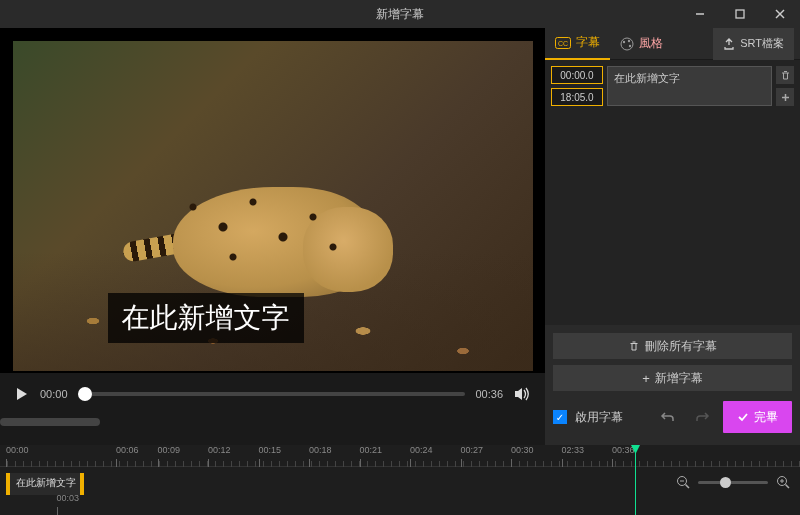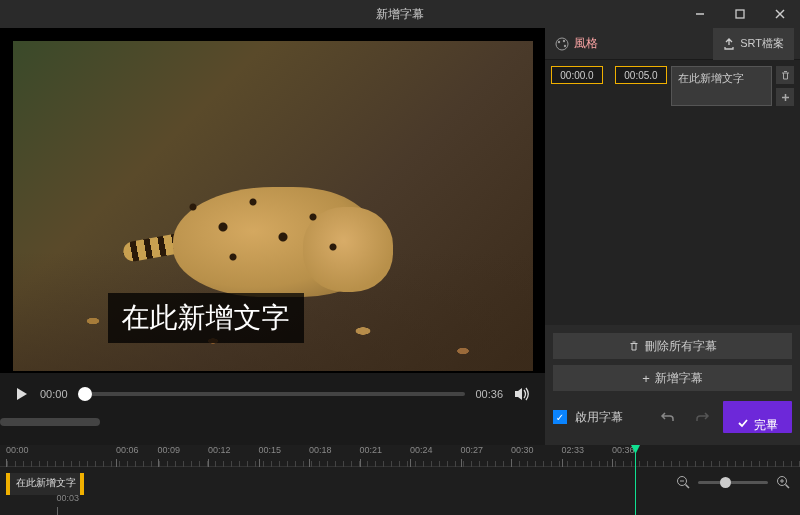--- a/index.html
+++ b/index.html
@@ -29,32 +29,32 @@
 .topscroll{height:14px;background:#1a1a1a;position:relative;}
 .scrollbar{position:absolute;left:0;top:3px;height:8px;width:100px;background:#444;border-radius:4px;}
 .right{width:255px;background:#2a2a2a;display:flex;flex-direction:column;}
 .tabs{height:32px;display:flex;align-items:center;background:#2a2a2a;border-bottom:1px solid #1a1a1a;}
 .tab{display:flex;align-items:center;gap:5px;padding:0 10px;height:32px;cursor:pointer;font-size:12px;color:#fca5a5;}
 .tab.active{color:#f0b000;border-bottom:2px solid #f0b000;}
 .tab-spacer{flex:1;}
 .srtbtn{display:flex;align-items:center;gap:5px;padding:0 10px;height:40px;margin-right:6px;background:#3a3a3a;border-radius:2px;cursor:pointer;font-size:11px;color:#ccc;}
 .sublist{flex:1;padding:6px 6px;overflow:auto;background:#232323;}
 .subrow{display:flex;gap:4px;align-items:stretch;}
-.timecol{display:flex;flex-direction:row;gap:12px;}
+.timecol{display:flex;flex-direction:column;gap:4px;}
 .timebox{width:52px;height:18px;border:1px solid #f0b000;background:#1a1a1a;color:#ccc;font-size:10px;display:flex;align-items:center;justify-content:center;}
 .textbox{flex:1;background:#3a3a3a;border:1px solid #555;color:#ccc;font-size:11px;padding:4px 6px;min-height:40px;}
 .rowbtns{display:flex;flex-direction:column;gap:4px;}
 .rowbtn{width:18px;height:18px;background:#3a3a3a;display:flex;align-items:center;justify-content:center;cursor:pointer;color:#aaa;font-size:12px;}
 .rightbottom{background:#2a2a2a;padding:8px;}
 .widebtn{width:100%;height:26px;background:#3c3c3c;color:#ccc;font-size:12px;display:flex;align-items:center;justify-content:center;gap:5px;cursor:pointer;margin-bottom:6px;}
 .enablerow{display:flex;align-items:center;gap:8px;padding:4px 0;}
 .chk{width:14px;height:14px;background:#0a84ff;display:flex;align-items:center;justify-content:center;color:#fff;font-size:10px;}
 .spacer{flex:1;}
 .undobtn{width:26px;height:26px;display:flex;align-items:center;justify-content:center;cursor:pointer;color:#888;}
-.donebtn{background:#6d28d9;color:#fff;height:26px;padding:16px 14px;display:flex;gap:5px;font-size:12px;cursor:pointer;border-radius:1px;}
+.donebtn{background:#d946ef;color:#fff;height:26px;padding:16px 14px;display:flex;align-items:center;gap:5px;font-size:12px;cursor:pointer;border-radius:1px;}
 .timeline{height:70px;background:#1e1e1e;position:relative;}
 .ruler{height:22px;position:relative;background:#1e1e1e;border-bottom:1px solid #333;}
 .tickmajor{position:absolute;top:0;font-size:9px;color:#888;}
 .tickmajor::after{content:"";position:absolute;left:0;top:14px;width:1px;height:8px;background:#666;}
 .ticks-minor{position:absolute;inset:0;background-image:repeating-linear-gradient(90deg,transparent 0 7px,#444 7px 8px);top:16px;height:6px;}
 .track{position:relative;height:40px;padding-top:6px;}
 .clip{position:absolute;left:6px;top:6px;height:22px;background:#2a2a2a;border-left:4px solid #f0b000;border-right:4px solid #f0b000;padding:3px 6px;font-size:10px;color:#ddd;white-space:nowrap;}
 .playhead{position:absolute;left:635px;top:0;bottom:0;width:1px;background:#10e090;}
 .playhead::before{content:"";position:absolute;top:0;left:-4px;width:9px;height:9px;background:#10e090;clip-path:polygon(0 0,100% 0,50% 100%);}
 .zoomrow{position:absolute;right:10px;top:30px;display:flex;align-items:center;gap:8px;}
@@ -122,20 +122,27 @@
           </svg>
       </div>
     </div>
     <div class="topscroll">
       <div class="scrollbar"></div>
     </div>
   </div>
 
   <div class="right">
     <div class="tabs">
+      <div class="tab active">
+        <svg width="16" height="12">
+            <rect x="0.5" y="0.5" width="15" height="11" rx="2" stroke="#f0b000" fill="none"></rect>
+            <text x="8" y="8.5" text-anchor="middle" font-size="7" fill="#f0b000">CC</text>
+          </svg>
+        <span>字幕</span>
+      </div>
       <div class="tab">
         <svg width="14" height="14">
             <circle cx="7" cy="7" r="6" stroke="#999" fill="none"></circle>
             <circle cx="4" cy="5" r="1.2" fill="#999"></circle>
             <circle cx="9" cy="4" r="1.2" fill="#999"></circle>
             <circle cx="10" cy="9" r="1.2" fill="#999"></circle>
           </svg>
         <span>風格</span>
       </div>
       <div class="tab-spacer"></div>
@@ -144,21 +151,21 @@
             <path d="M6 1 L6 7 M3 4 L6 1 L9 4 M2 9 L2 11 L10 11 L10 9" stroke="#ccc" fill="none" stroke-width="1.3"></path>
           </svg>
         <span>SRT檔案</span>
       </div>
     </div>
 
     <div class="sublist">
       <div class="subrow">
         <div class="timecol">
           <div class="timebox">00:00.0</div>
-          <div class="timebox">00:05.0</div>
+          <div class="timebox">18:05.0</div>
         </div>
         <div class="textbox">在此新增文字</div>
         <div class="rowbtns">
           <div class="rowbtn">
             <svg width="11" height="11">
                 <path d="M2 3 L9 3 M3.5 3 L3.5 9 L7.5 9 L7.5 3 M4 1.5 L7 1.5" stroke="#aaa" fill="none"></path>
               </svg>
           </div>
           <div class="rowbtn">
             <svg width="11" height="11">

